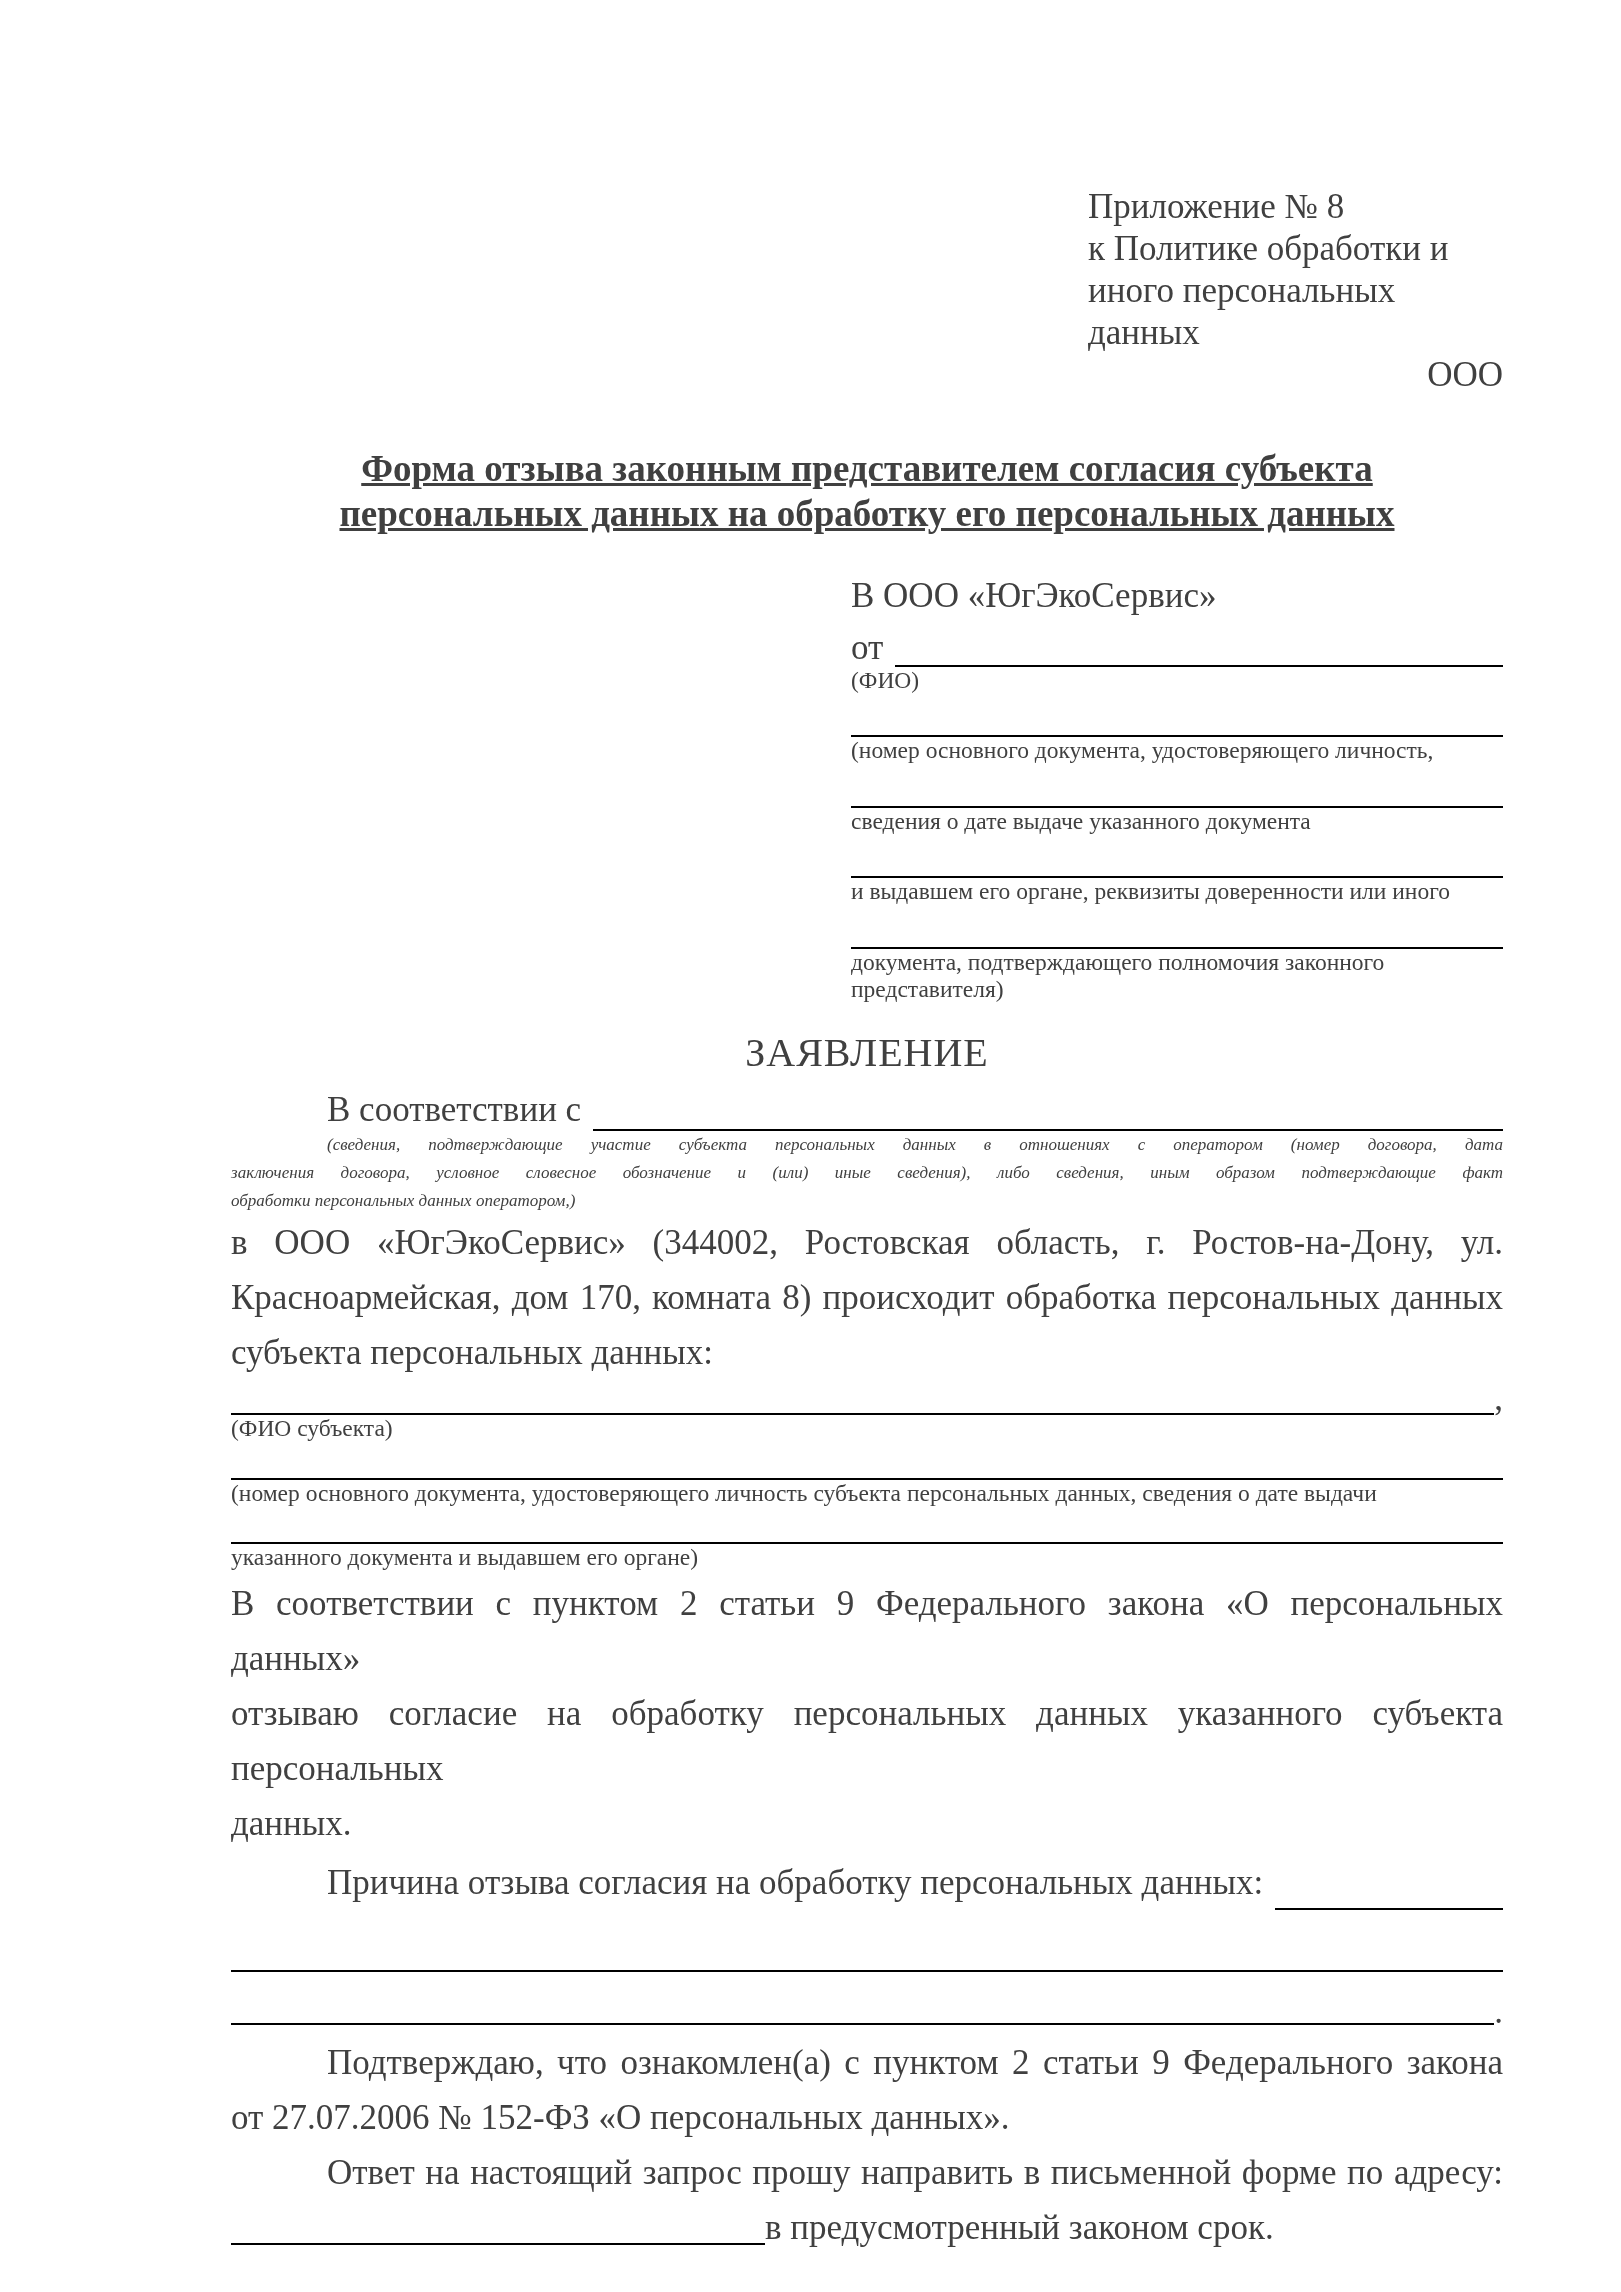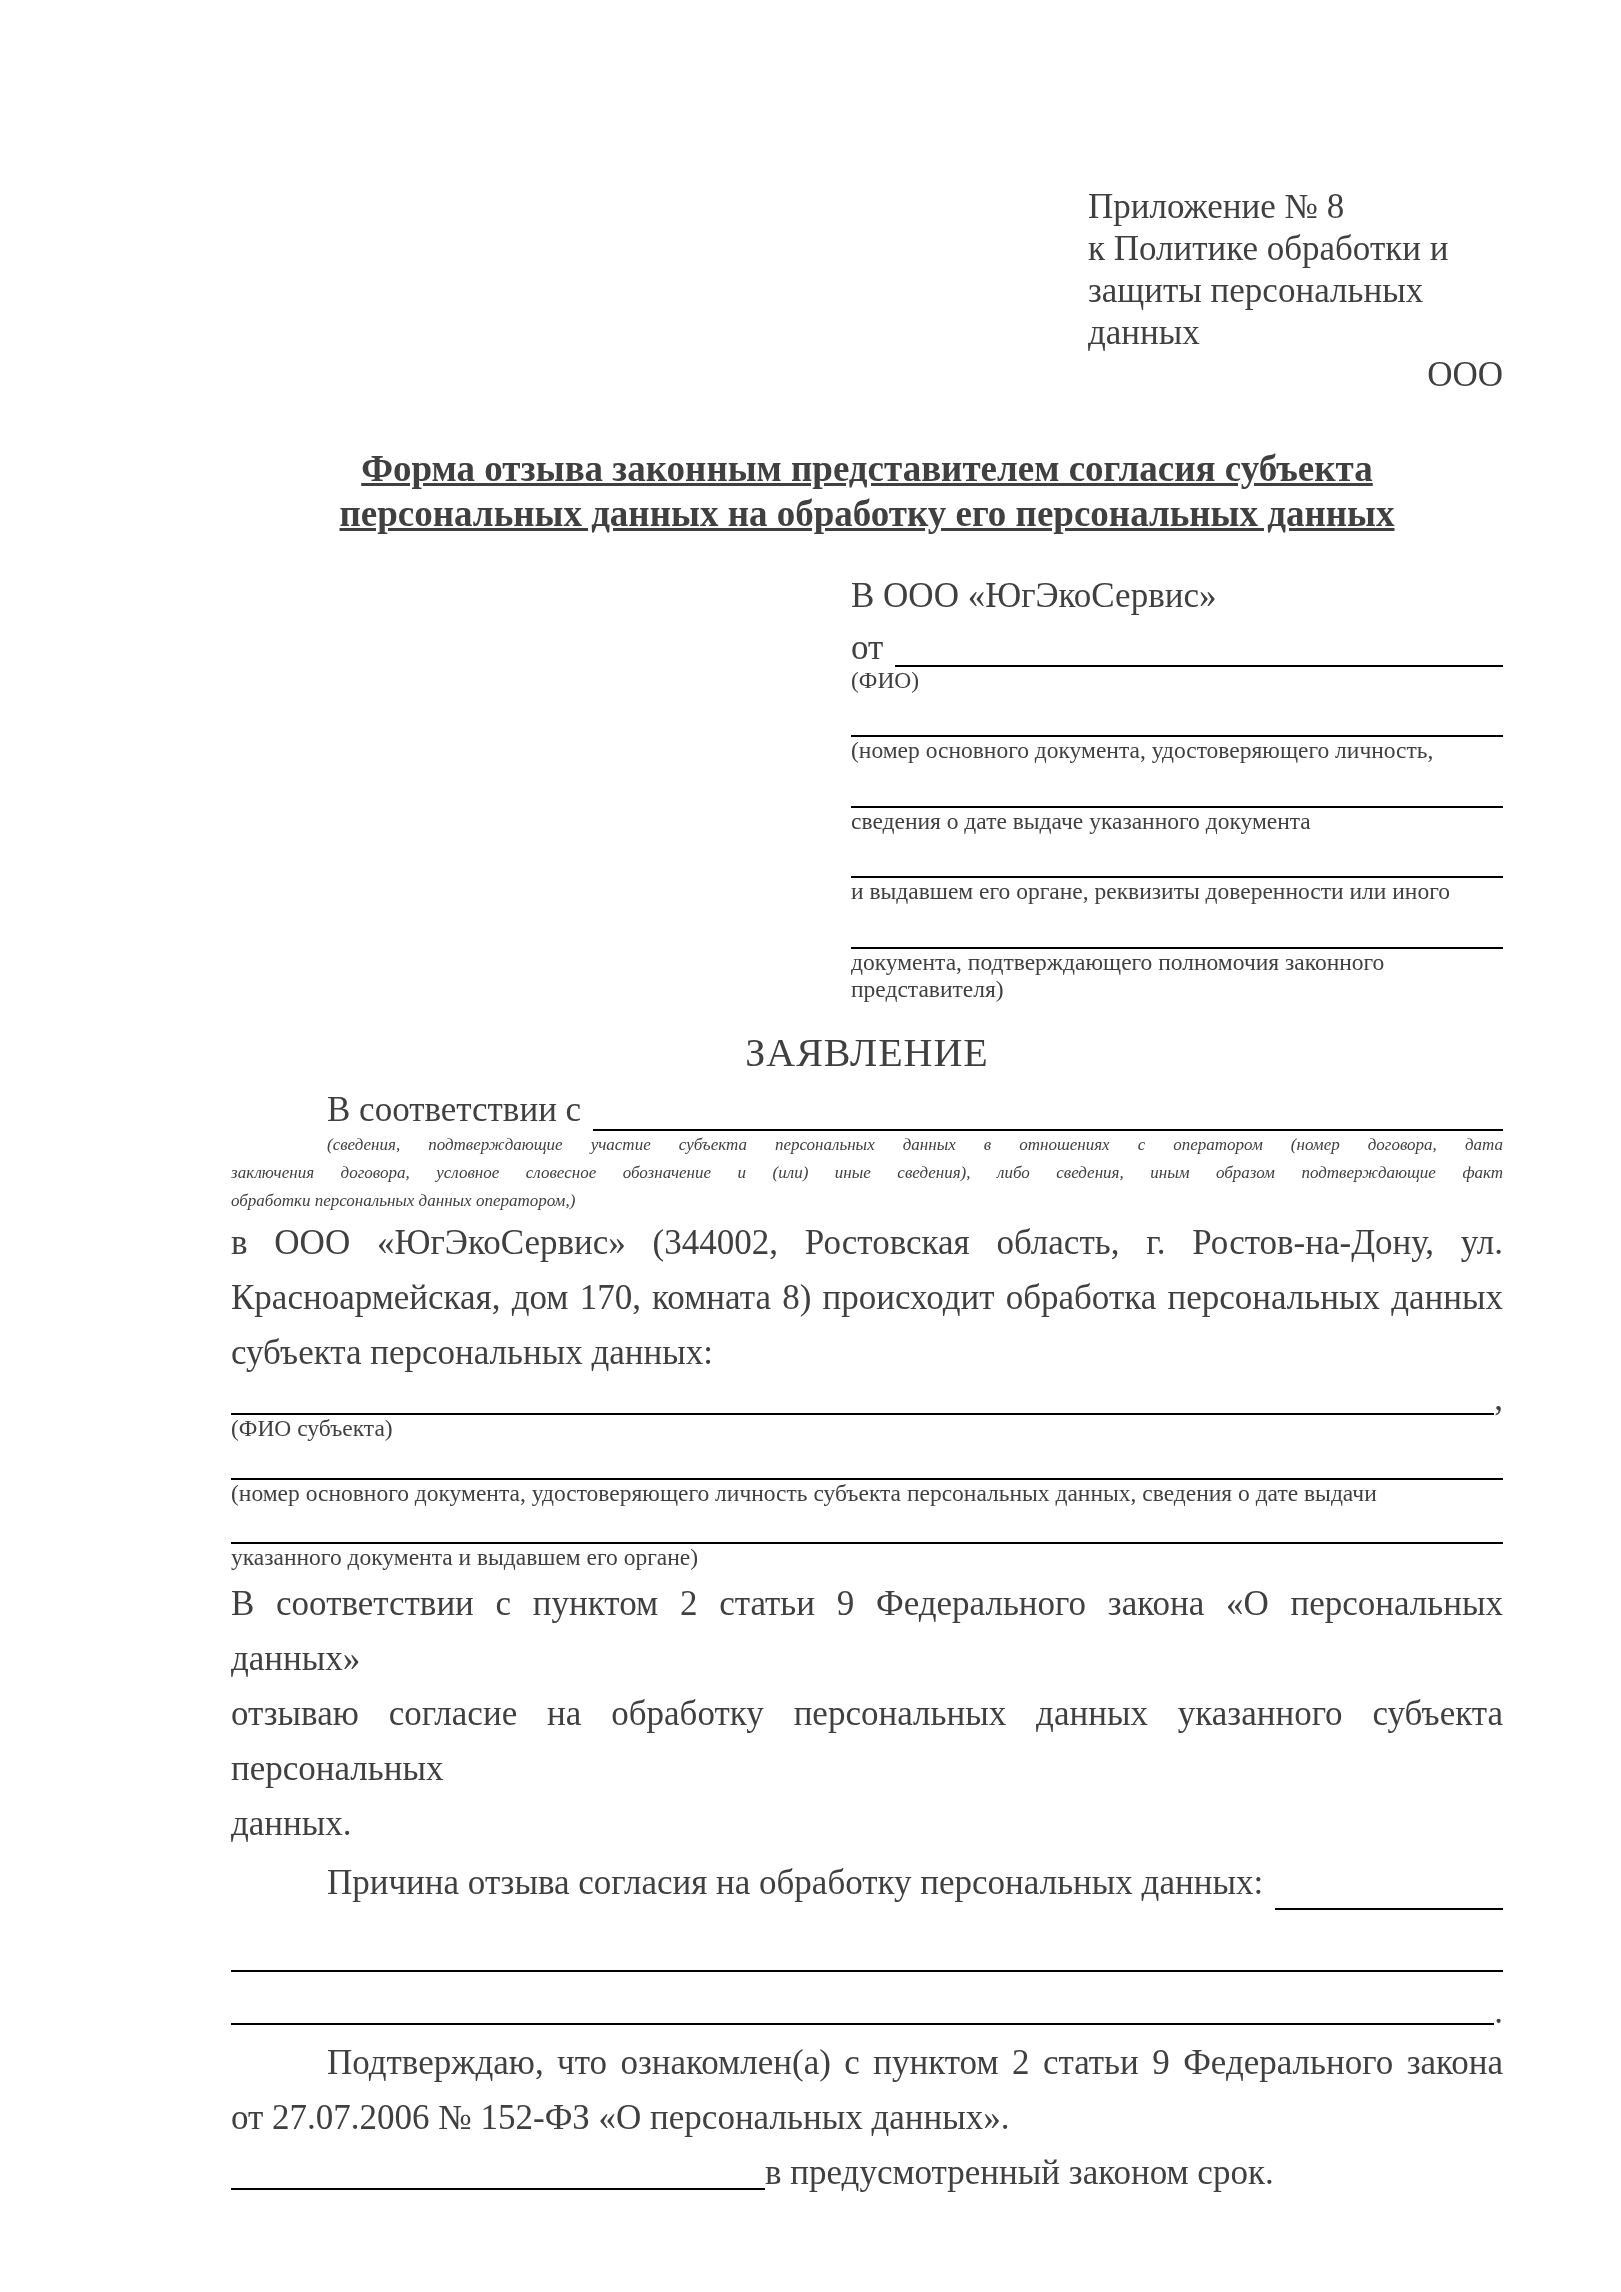--- a/index.html
+++ b/index.html
@@ -58,21 +58,21 @@
   .iblank{display:inline-block;border-bottom:2.9px solid #000;height:11.8px;margin-bottom:-5.9px;}.w545{width:534px;}
 </style>
 </head>
 <body>
 
 <div class="page">
 
   <div class="appendix">
     <div>Приложение № 8</div>
     <div>к Политике обработки и</div>
-    <div>защиты персональных данных</div>
+    <div>иного персональных данных</div>
     <div class="ooo-row">
       <span>ООО</span>
       <span class="blankline"></span>
     </div>
   </div>
 
   <div class="doc-title">
     <div>Форма отзыва законным представителем согласия субъекта</div>
     <div>персональных данных на обработку его персональных данных</div>
   </div>
@@ -148,19 +148,20 @@
     <span class="blankline"></span>
     <span class="dot">.</span>
   </div>
 
   <div class="p-confirm">
     <div class="bline indent">Подтверждаю, что ознакомлен(а) с пунктом 2 статьи 9 Федерального закона</div>
     <div class="bline left">от 27.07.2006 № 152-ФЗ «О персональных данных».</div>
   </div>
 
   <div>
+    <div class="bline indent">Ответ на настоящий запрос прошу направить в письменной форме по адресу:</div>
     <div class="bline left">
       <span class="iblank w545"></span><span>в предусмотренный законом срок.</span>
     </div>
   </div>
 
 </div>
 
 
 </body></html>

